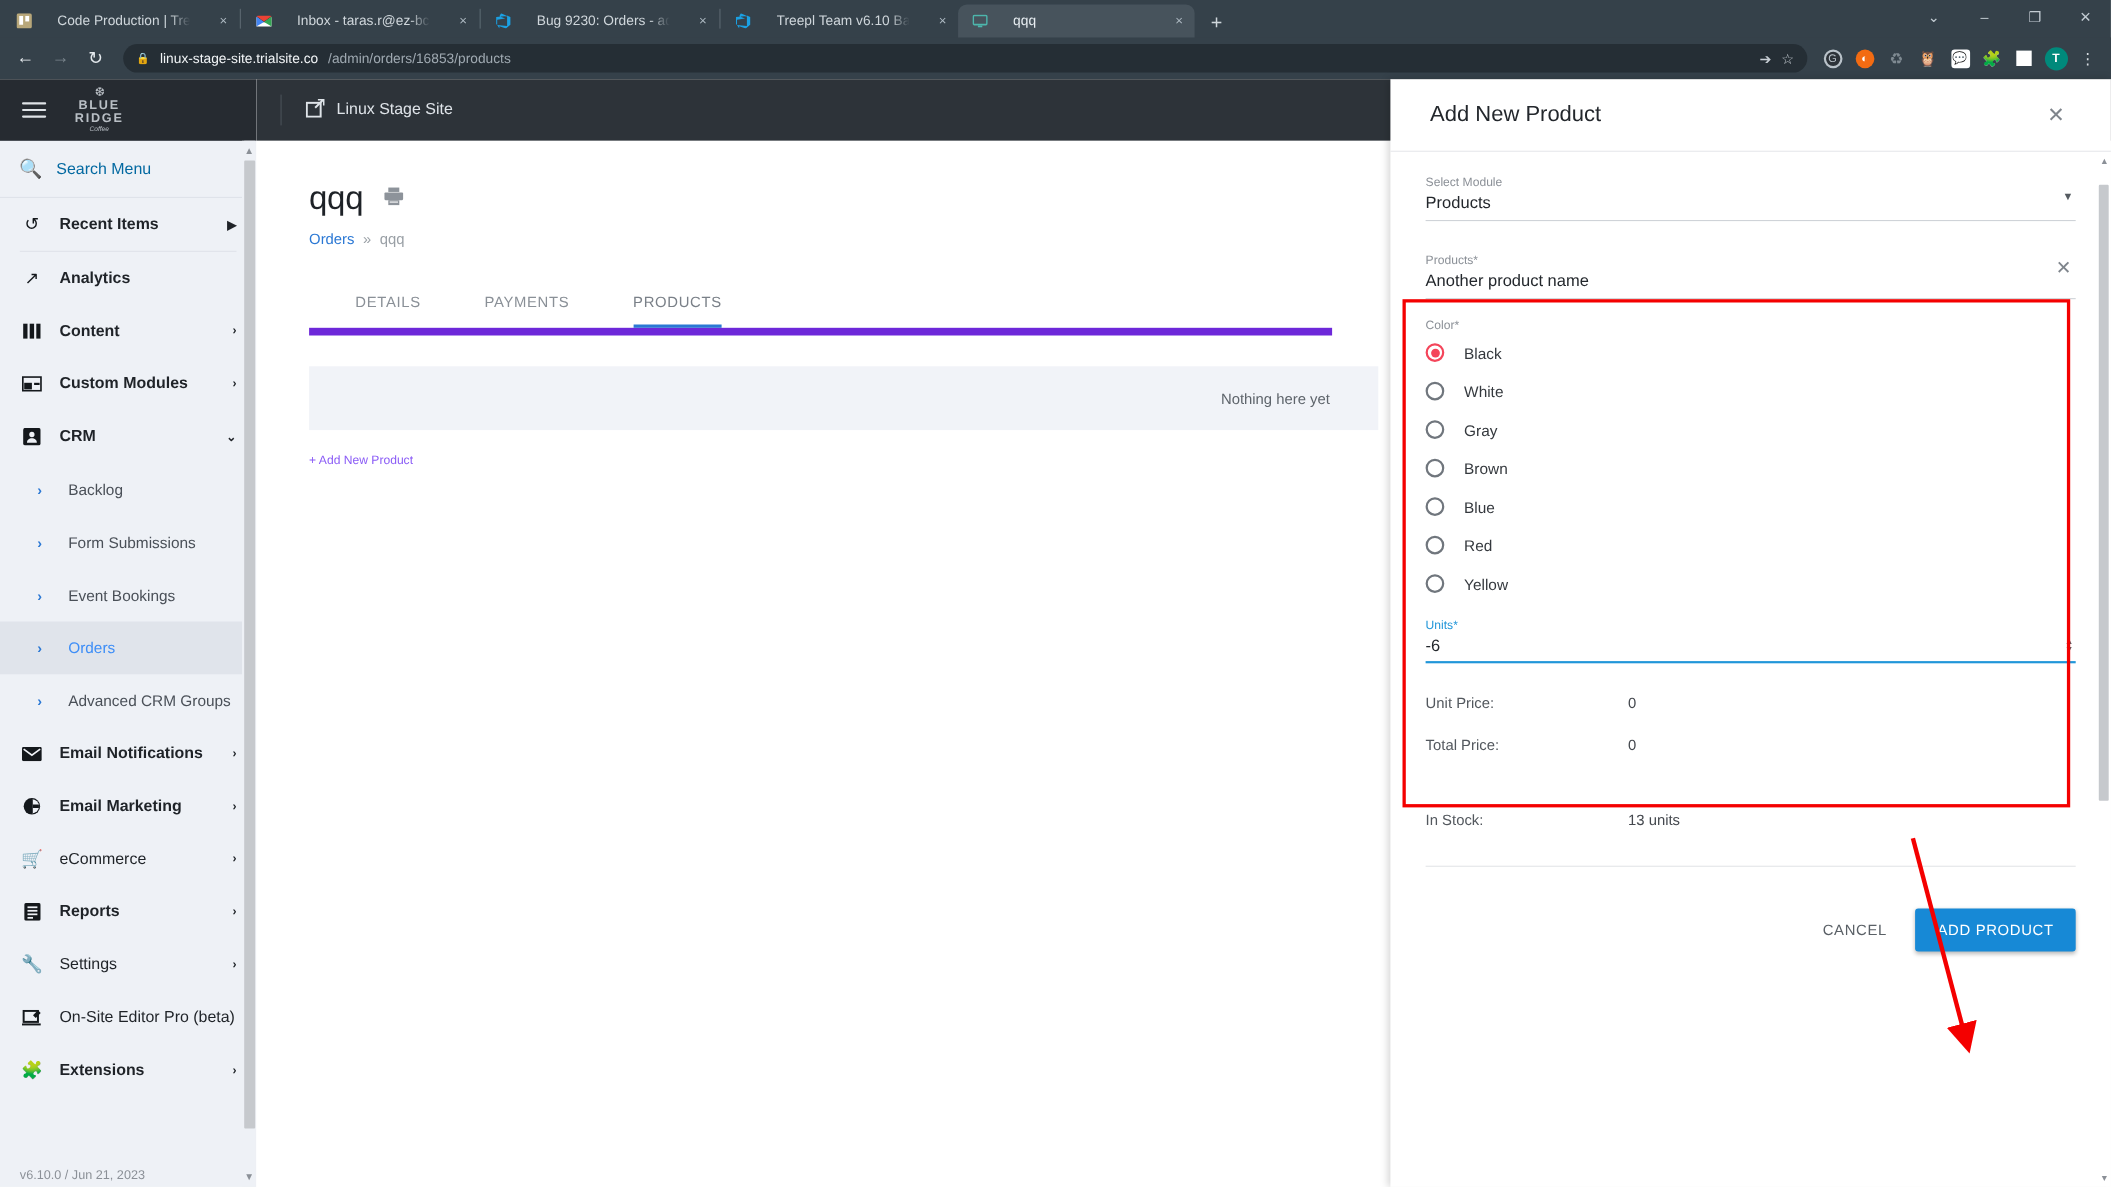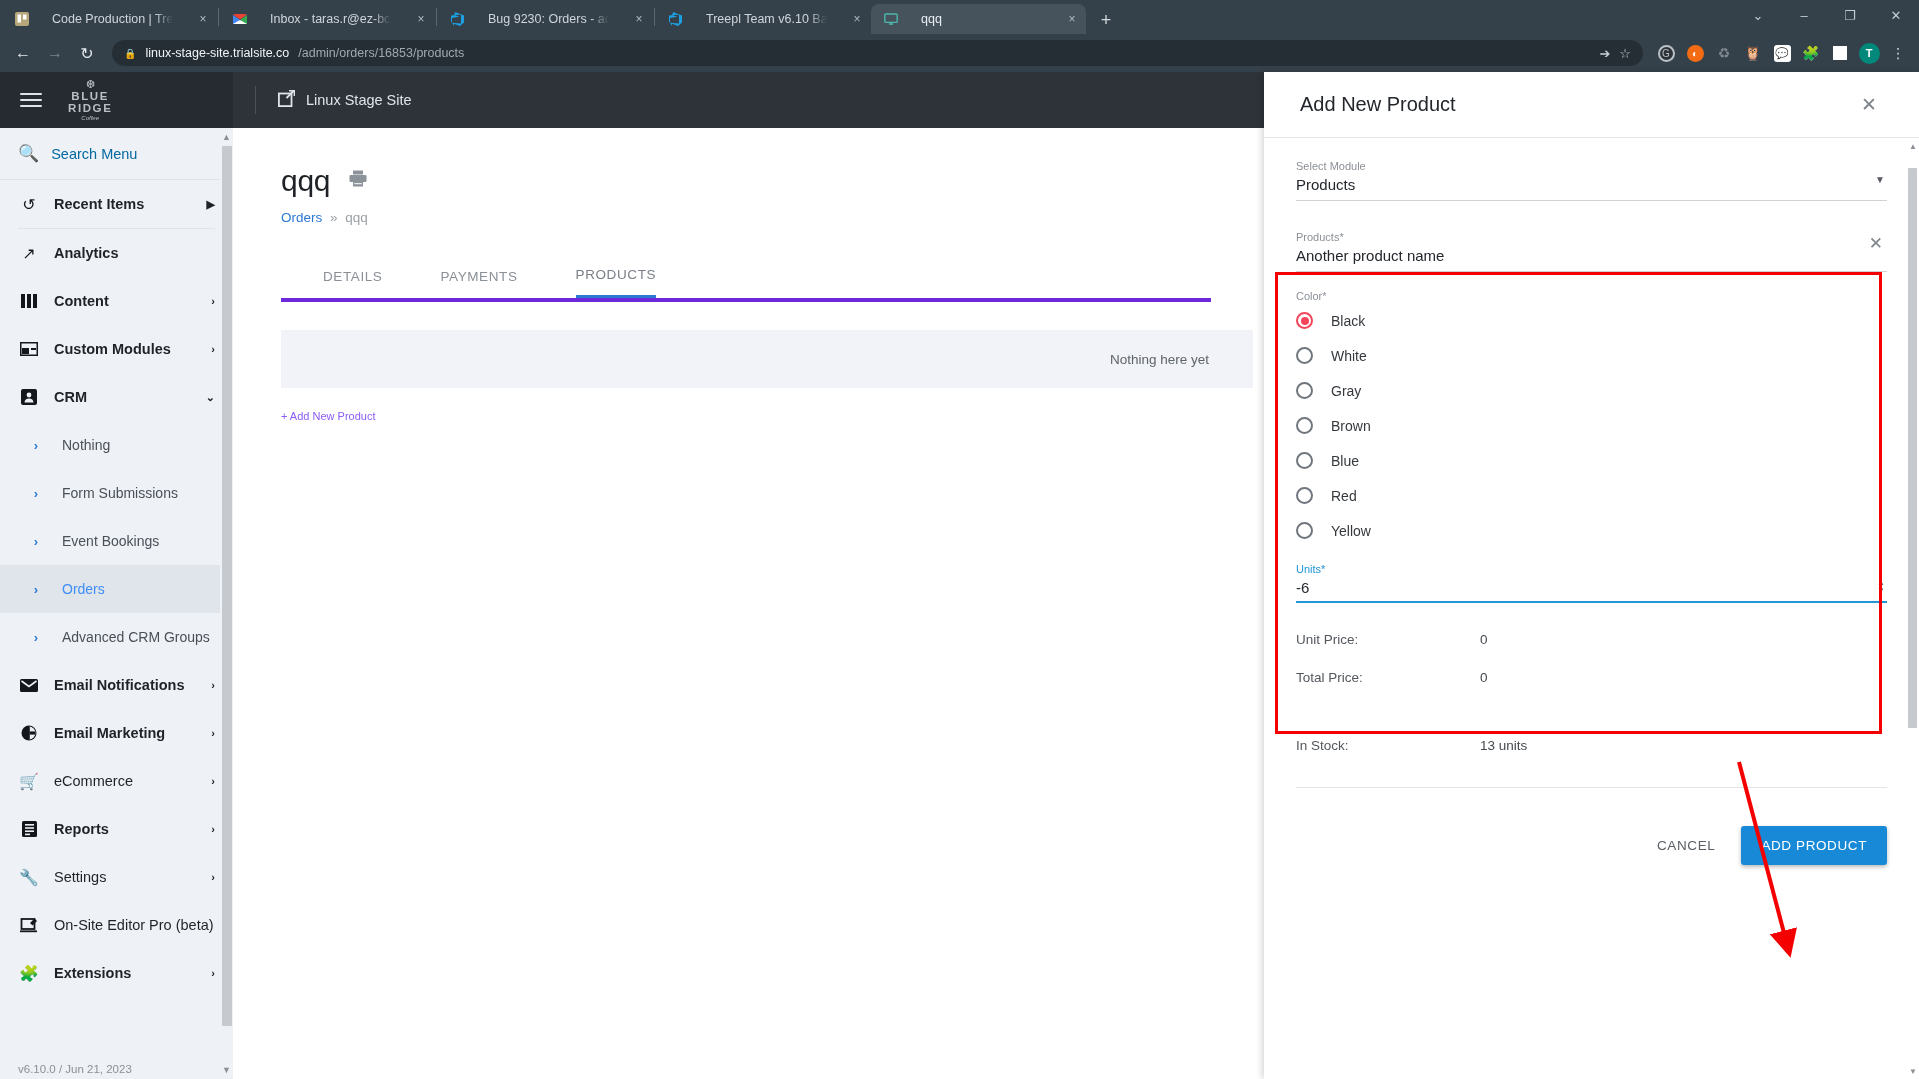--- a/index.html
+++ b/index.html
@@ -133,22 +133,22 @@
   .page-pad { padding: 36px 0 0 48px; }
   h1.page-title { font-size:30px; font-weight:400; color:#1e2227; display:inline-block;
     vertical-align:middle; letter-spacing:-0.3px;}
   .print-ic { display:inline-block; margin-left:14px; vertical-align:middle;
     color:#8d939a; font-size:17px; }
   .crumbs { margin-top:12px; font-size:13.5px; }
   .crumbs a { color:#2b78d4; text-decoration:none; }
   .crumbs .sep { color:#9aa0a6; margin:0 4px; }
   .crumbs .cur { color:#9aa0a6; }
 
-  .tabs { margin-top:30px; display:flex; border-bottom:4px solid #6d28d9;
-    width: 930px; align-items: center; }
+  .tabs { margin-top:30px; display:flex; border-bottom:7px solid #6d28d9;
+    width: 930px; }
   .tabs .t { padding: 12px 0 13px; margin-right:58px; color:#8a9097; font-size:13.5px;
     letter-spacing:0.6px; }
   .tabs .t:first-child { margin-left:42px; }
   .tabs .t.active { color:#7a8088; border-bottom:3px solid #2b78d4; }
 
   .empty-row { margin-top:28px; width:972px; height:58px; background:#f1f3f8;
     display:flex; align-items:center; justify-content:flex-end; padding-right:44px;
     color:#5e646b; font-size:13.5px; }
   .addnew { margin-top:22px; color:#8b5cf6; font-size:11px; }
 
@@ -380,21 +380,21 @@
               <circle cx="8" cy="6" r="2.4" fill="#eef1f6"></circle>
               <path d="M3.5 13.5c0-2.5 2-4 4.5-4s4.5 1.5 4.5 4z" fill="#eef1f6"></path>
             </svg>
           </span>
         <span class="lbl">CRM</span>
         <span class="chev">⌄</span>
       </div>
 
       <div class="menuitem sub">
         <span class="chev-left">›</span>
-        <span class="lbl">Nothing</span>
+        <span class="lbl">Backlog</span>
       </div>
       <div class="menuitem sub">
         <span class="chev-left">›</span>
         <span class="lbl">Form Submissions</span>
       </div>
       <div class="menuitem sub">
         <span class="chev-left">›</span>
         <span class="lbl">Event Bookings</span>
       </div>
       <div class="menuitem sub active">

